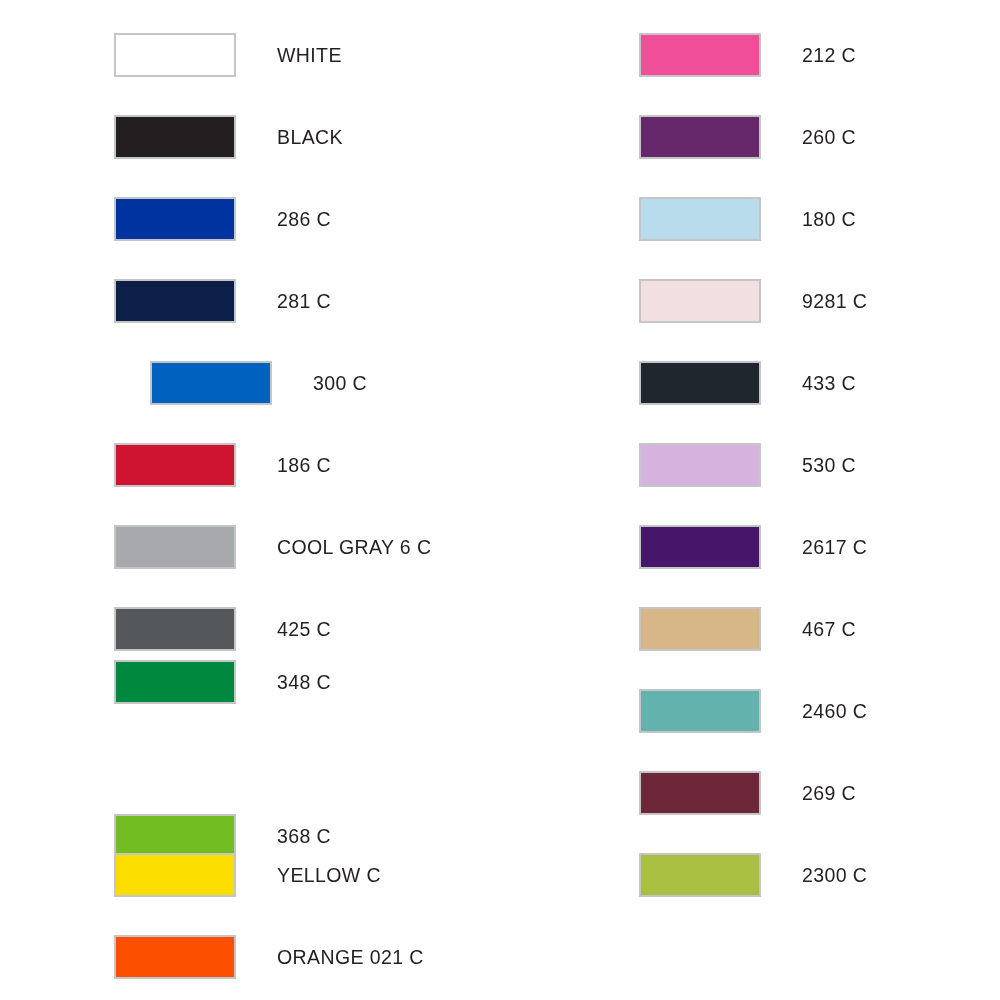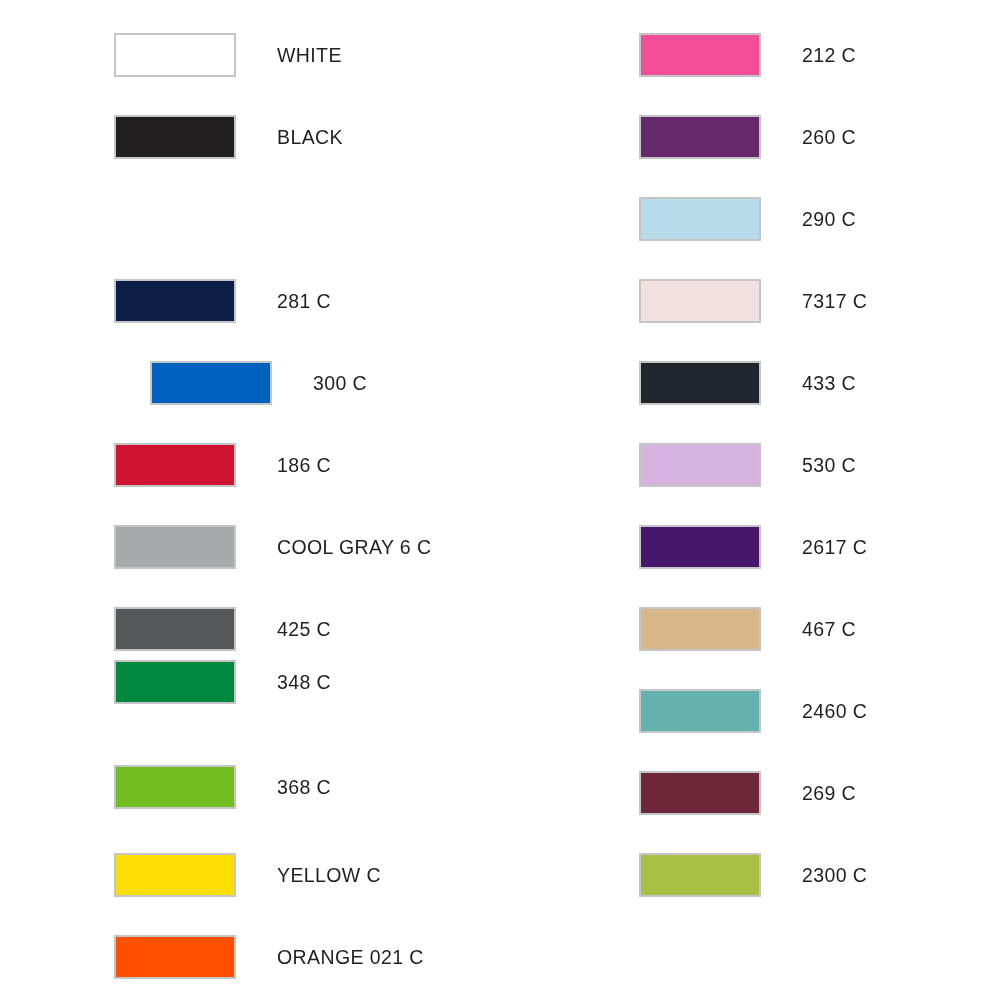--- a/index.html
+++ b/index.html
@@ -72,20 +72,24 @@
 <div id="swatch-sheet">
   <div class="swatch-column" id="column-left">
       <div class="swatch-row" style="top: 33px;">
         <div class="swatch-chip" title="WHITE" style="background: rgb(255, 255, 255);"></div>
         <div class="swatch-label">WHITE</div>
       </div>
       <div class="swatch-row" style="top: 115px;">
         <div class="swatch-chip" title="BLACK" style="background: rgb(35, 31, 32);"></div>
         <div class="swatch-label">BLACK</div>
       </div>
+      <div class="swatch-row" style="top: 197px;">
+        <div class="swatch-chip" title="286 C" style="background: rgb(0, 51, 160);"></div>
+        <div class="swatch-label">286 C</div>
+      </div>
       <div class="swatch-row" style="top: 279px;">
         <div class="swatch-chip" title="281 C" style="background: rgb(12, 31, 72);"></div>
         <div class="swatch-label">281 C</div>
       </div>
       <div class="swatch-row" style="top: 361px; margin-left: 36px;">
         <div class="swatch-chip" title="300 C" style="background: rgb(0, 97, 190);"></div>
         <div class="swatch-label">300 C</div>
       </div>
       <div class="swatch-row" style="top: 443px;">
         <div class="swatch-chip" title="186 C" style="background: rgb(206, 20, 49);"></div>
@@ -96,21 +100,21 @@
         <div class="swatch-label">COOL GRAY 6 C</div>
       </div>
       <div class="swatch-row" style="top: 607px;">
         <div class="swatch-chip" title="425 C" style="background: rgb(84, 88, 90);"></div>
         <div class="swatch-label">425 C</div>
       </div>
       <div class="swatch-row" style="top: 660px; text-decoration: underline;">
         <div class="swatch-chip" title="348 C" style="background: rgb(0, 137, 62);"></div>
         <div class="swatch-label">348 C</div>
       </div>
-      <div class="swatch-row" style="top: 765px;">
+      <div class="swatch-row" style="top: 814px;">
         <div class="swatch-chip" title="368 C" style="background: rgb(114, 190, 34);"></div>
         <div class="swatch-label">368 C</div>
       </div>
       <div class="swatch-row" style="top: 853px;">
         <div class="swatch-chip" title="YELLOW C" style="background: rgb(252, 221, 0);"></div>
         <div class="swatch-label">YELLOW C</div>
       </div>
       <div class="swatch-row" style="top: 935px;">
         <div class="swatch-chip" title="ORANGE 021 C" style="background: rgb(252, 80, 0);"></div>
         <div class="swatch-label">ORANGE 021 C</div>
@@ -120,25 +124,25 @@
       <div class="swatch-row" style="top: 33px;">
         <div class="swatch-chip" title="212 C" style="background: rgb(240, 78, 152);"></div>
         <div class="swatch-label">212 C</div>
       </div>
       <div class="swatch-row" style="top: 115px;">
         <div class="swatch-chip" title="260 C" style="background: rgb(103, 39, 107);"></div>
         <div class="swatch-label">260 C</div>
       </div>
       <div class="swatch-row" style="top: 197px;">
         <div class="swatch-chip" title="290 C" style="background: rgb(185, 220, 237);"></div>
-        <div class="swatch-label">290 C</div>
+        <div class="swatch-label">180 C</div>
       </div>
       <div class="swatch-row" style="top: 279px;">
         <div class="swatch-chip" title="9281 C" style="background: rgb(242, 224, 224);"></div>
-        <div class="swatch-label">7317 C</div>
+        <div class="swatch-label">9281 C</div>
       </div>
       <div class="swatch-row" style="top: 361px;">
         <div class="swatch-chip" title="433 C" style="background: rgb(31, 38, 46);"></div>
         <div class="swatch-label">433 C</div>
       </div>
       <div class="swatch-row" style="top: 443px;">
         <div class="swatch-chip" title="530 C" style="background: rgb(213, 179, 222);"></div>
         <div class="swatch-label">530 C</div>
       </div>
       <div class="swatch-row" style="top: 525px;">

